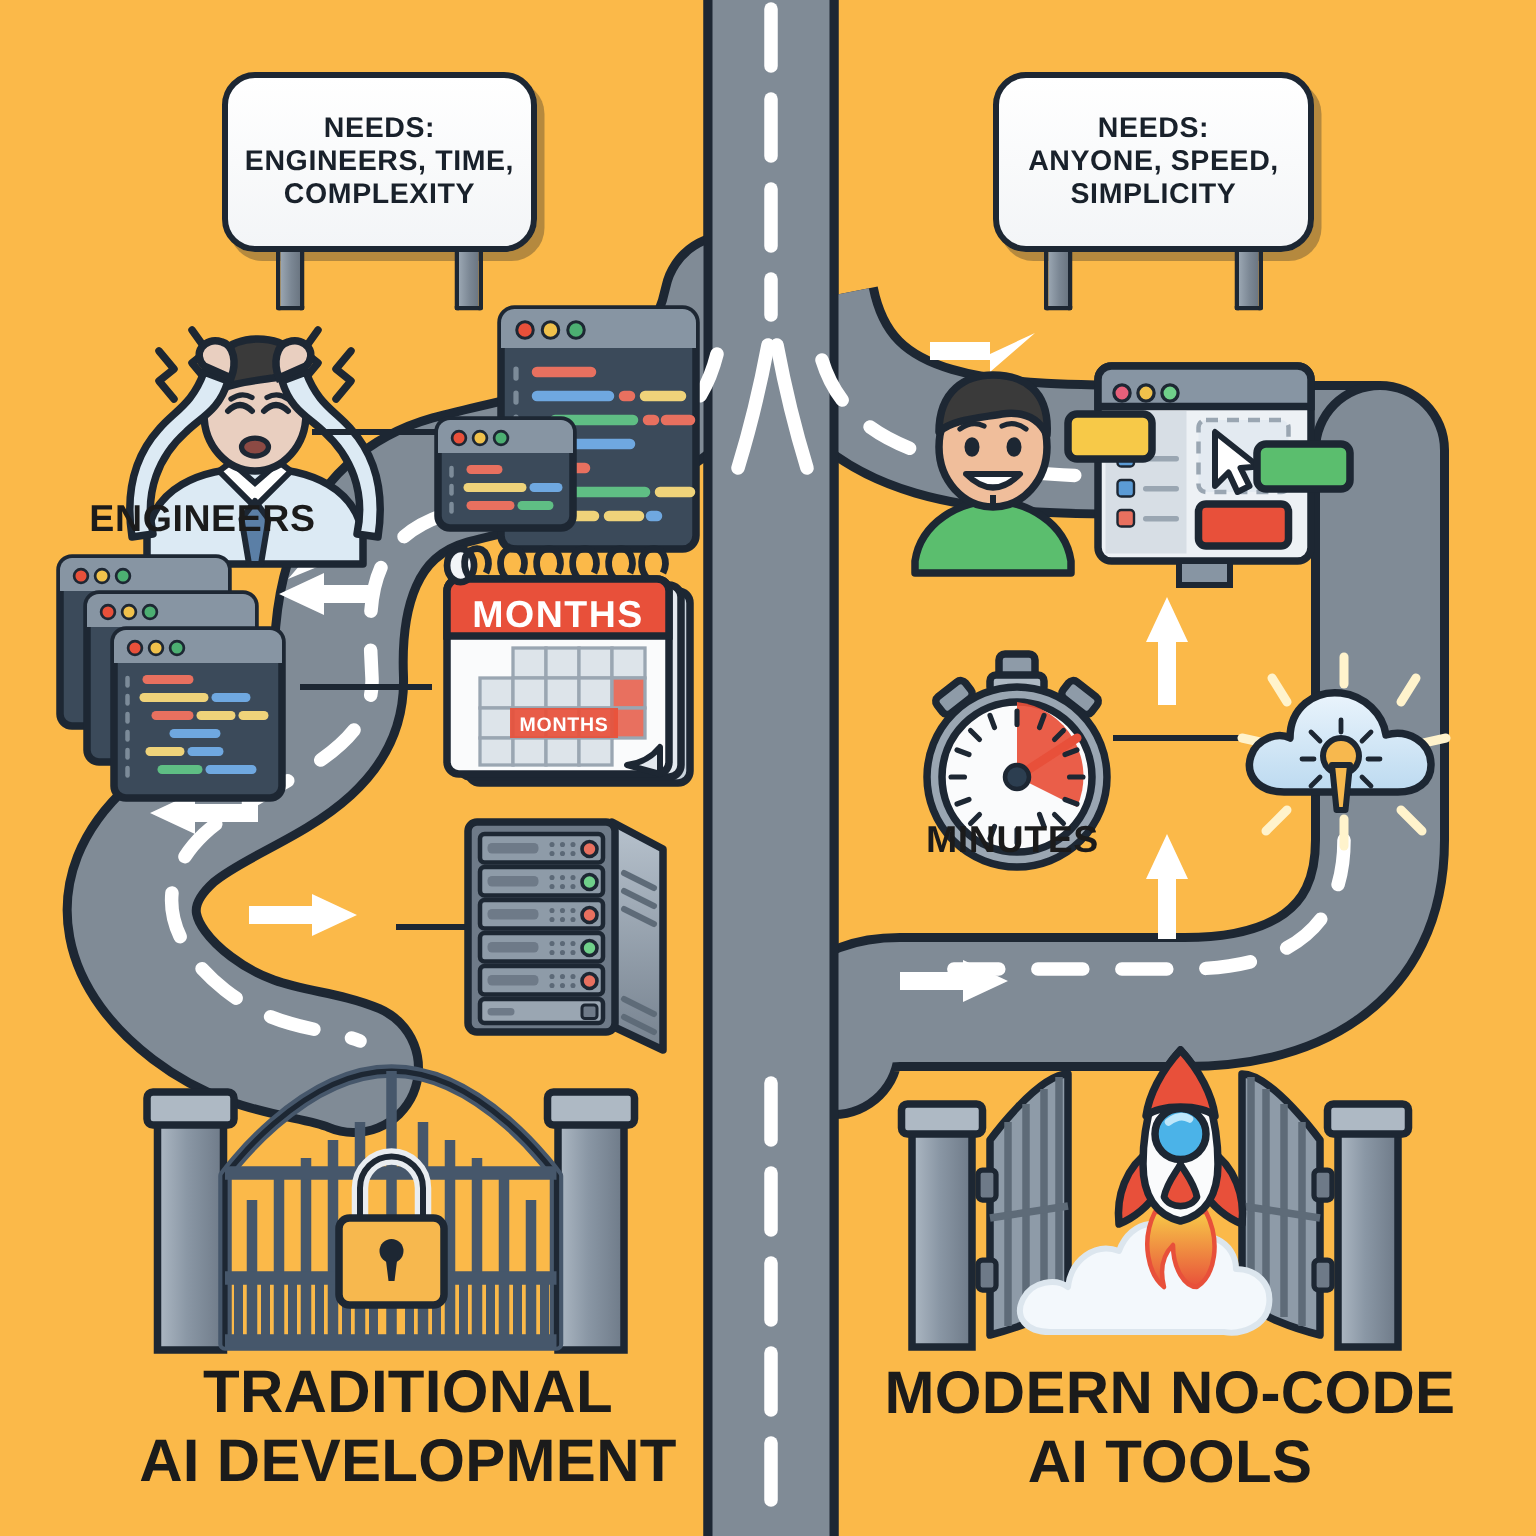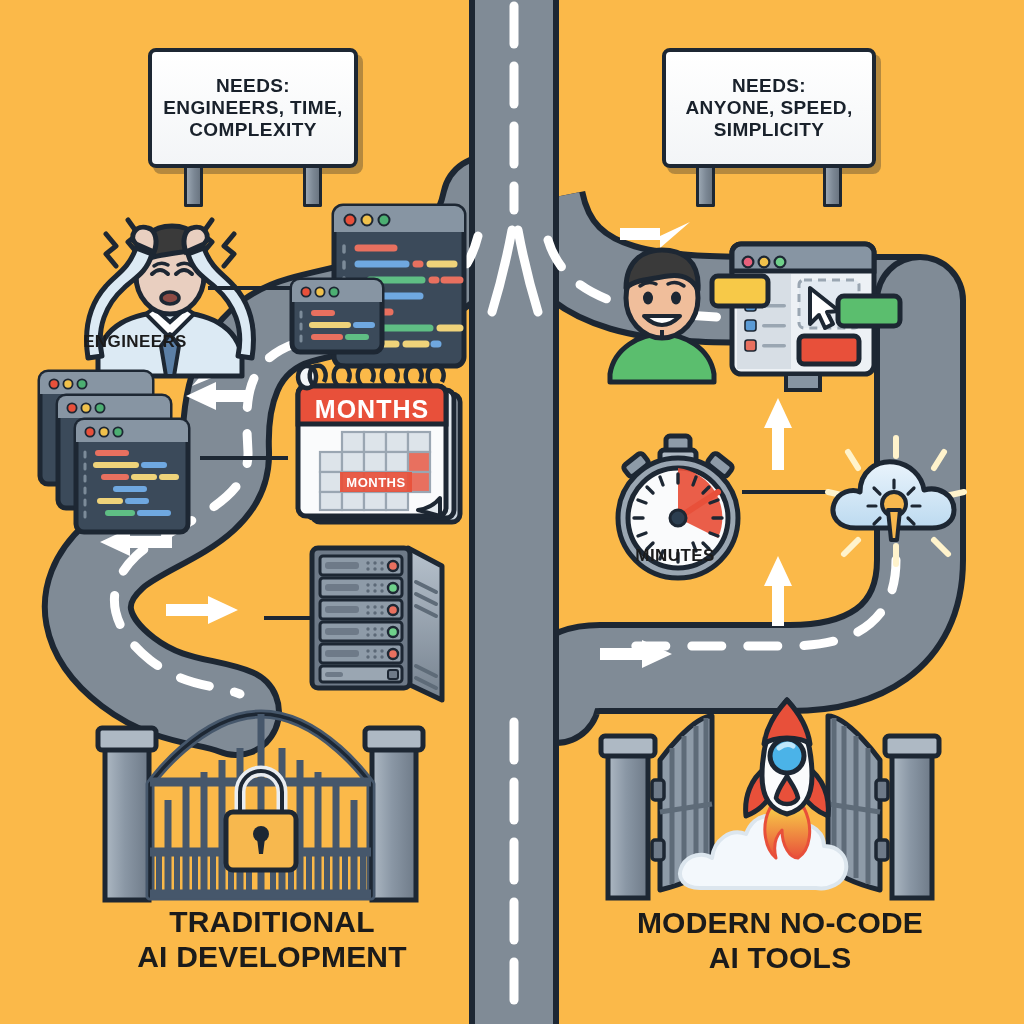--- a/index.html
+++ b/index.html
@@ -10,21 +10,21 @@
     position:relative;
   }
   #stage{position:absolute;inset:0;width:1024px;height:1024px;}
   svg#art{position:absolute;left:0;top:0;width:1024px;height:1024px;display:block;}
 
   
   .billboard{position:absolute;z-index:30;}
   .bb-panel{
     background:linear-gradient(180deg,#ffffff 0%,#f3f5f7 100%);
     border:4px solid #1d2733;
-    border-radius:8px;
+    border-radius:22px;
     box-shadow:5px 6px 0 rgba(20,28,38,.30);
     display:flex;align-items:center;justify-content:center;
     text-align:center;
   }
   .bb-text{
     font-weight:bold;color:#19212b;line-height:1.16;
     letter-spacing:.3px;
     white-space:pre-line;
   }
   .bb-legs{position:relative;height:36px;}
@@ -33,22 +33,22 @@
     background:linear-gradient(90deg,#9aa6b2 0%,#7b8794 55%,#6b7682 100%);
     border:3px solid #1d2733;border-top:none;border-radius:0 0 2px 2px;
   }
 
   
   .cap{
     position:absolute;z-index:30;
     font-weight:bold;color:#1b1b1b;text-align:center;
     line-height:1.15;white-space:pre-line;
   }
-  .cap-sm{font-size:17px;letter-spacing:.4px;}
-  .cap-big{font-size:30px;letter-spacing:.2px;}
+  .cap-sm{font-size:25px;letter-spacing:.4px;}
+  .cap-big{font-size:40px;letter-spacing:.2px;}
 </style>
 </head>
 <body>
 
 <div id="stage">
 
   <svg id="art" viewBox="0 0 1024 1024">
     <defs>
       <linearGradient id="metal" x1="0" y1="0" x2="1" y2="0">
         <stop offset="0" stop-color="#AEB9C4"></stop>

